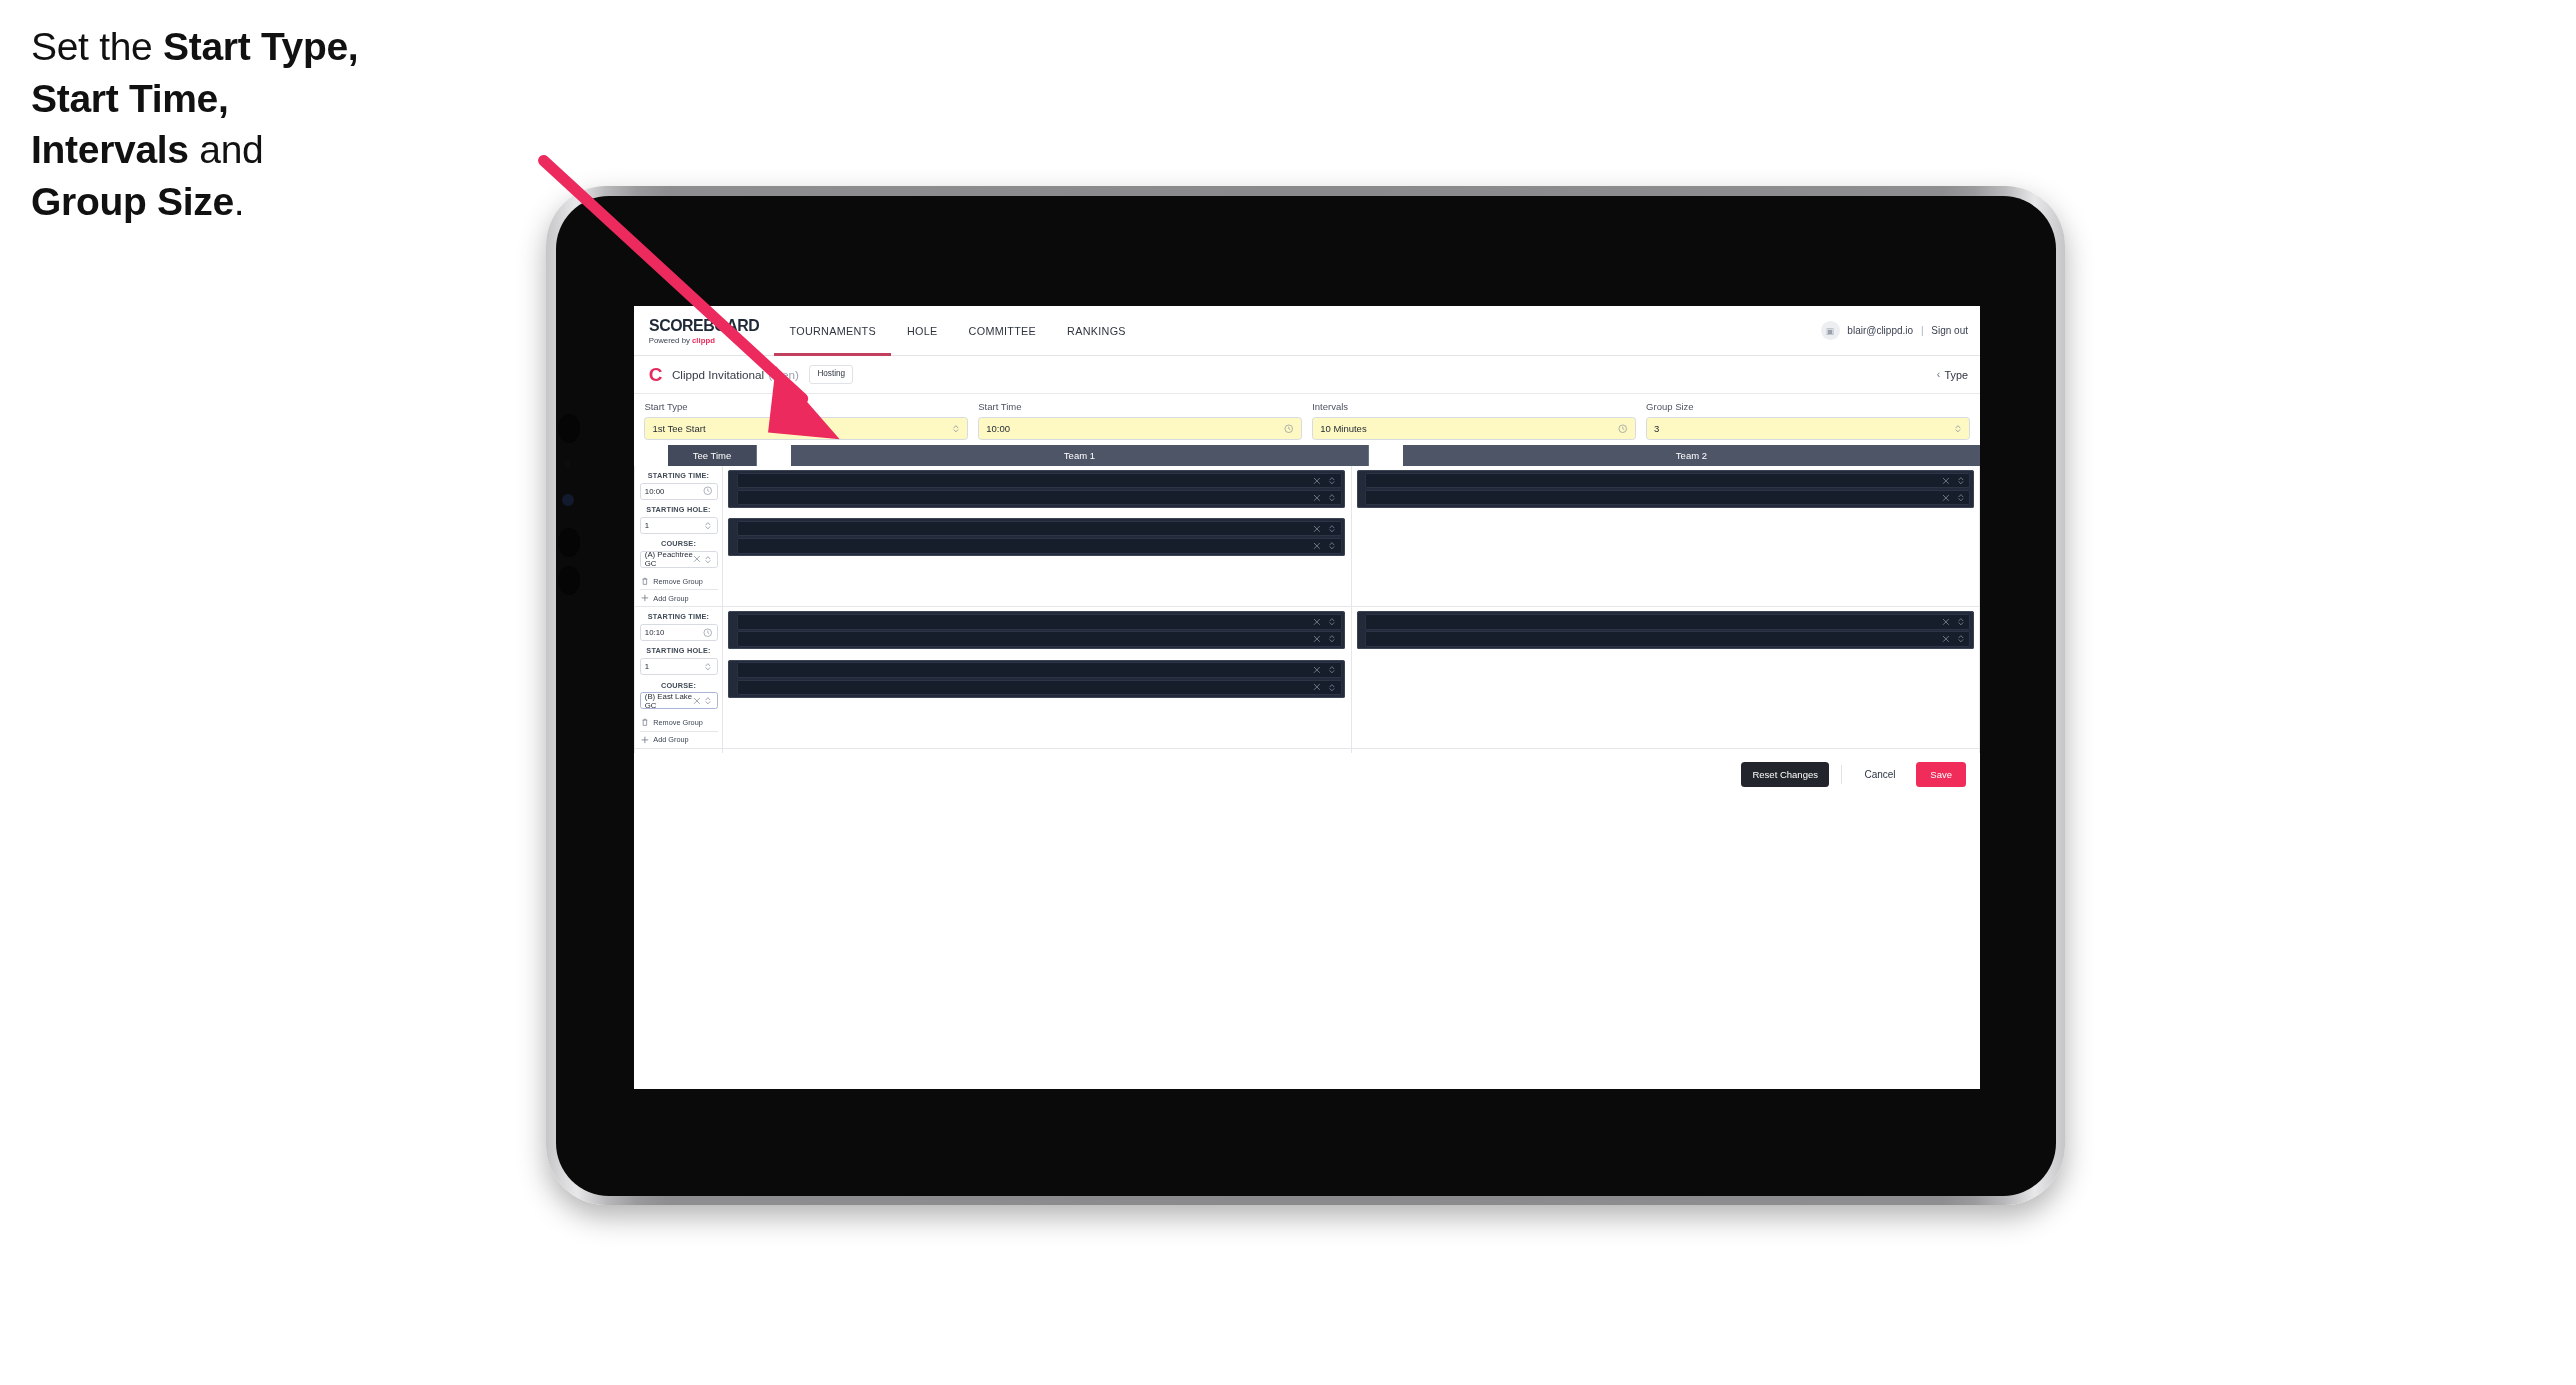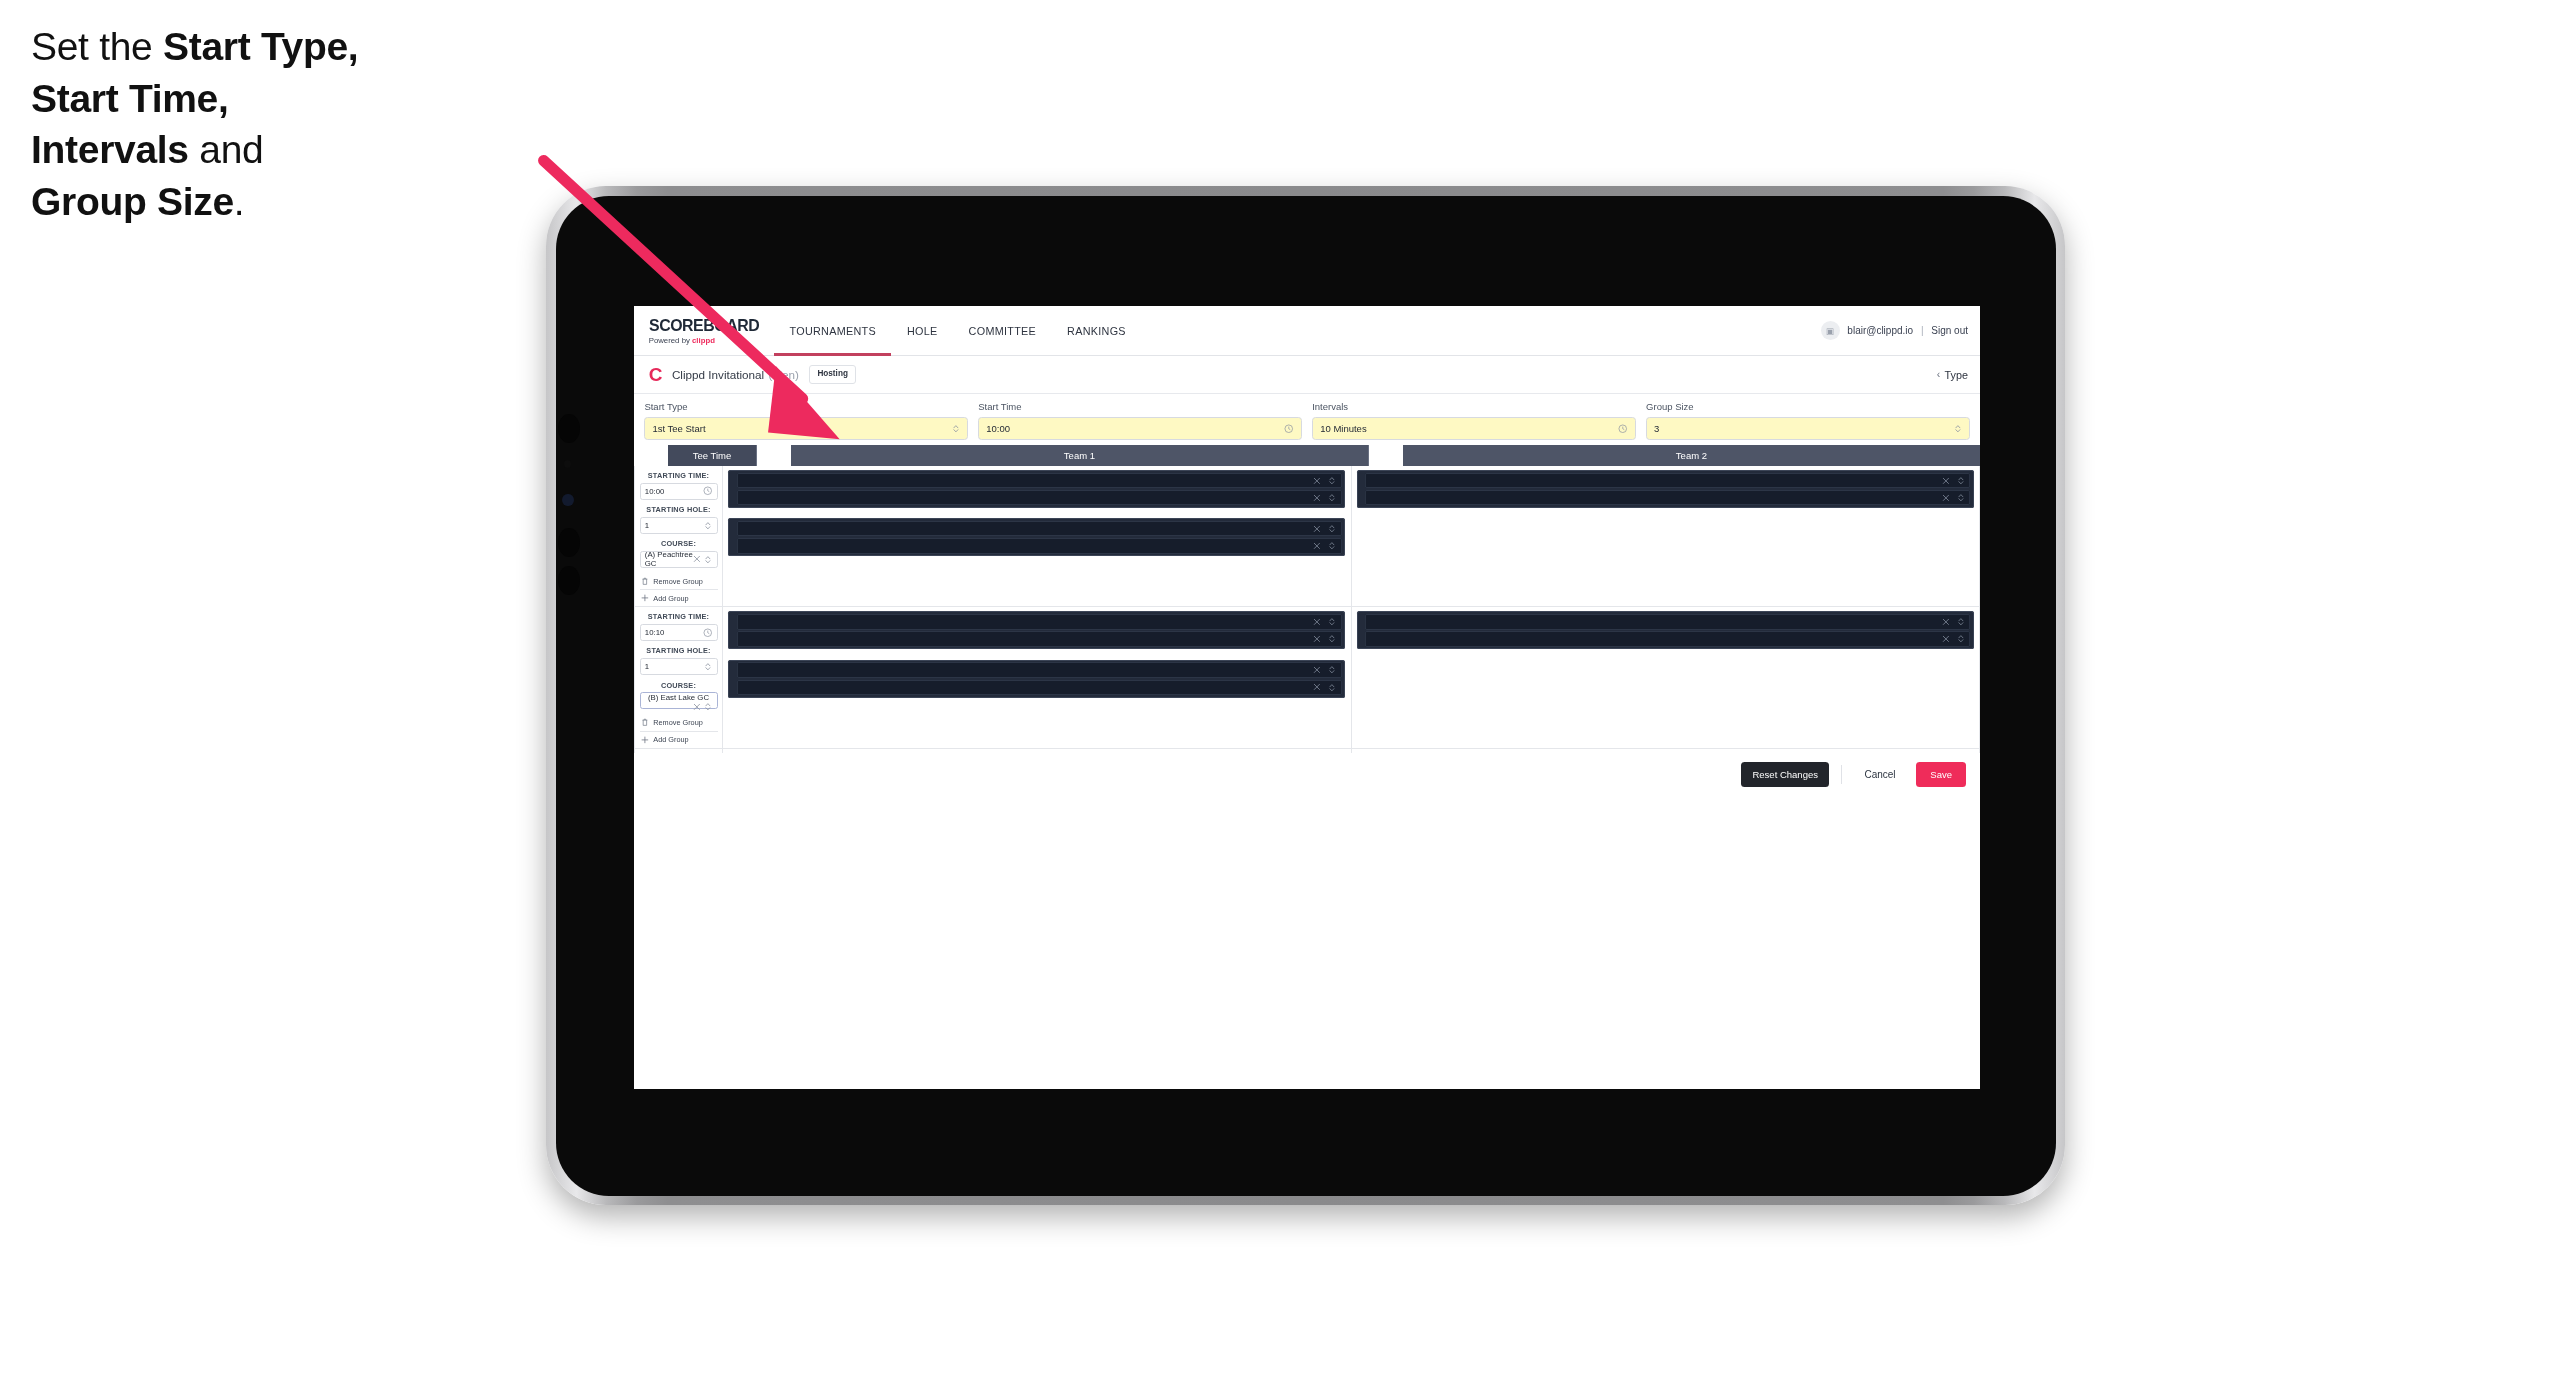--- a/index.html
+++ b/index.html
@@ -99,21 +99,21 @@
     padding: 0 12px 0 14.7px;
   }
   .c-mark {
     font-size: 19px; font-weight: 800; color: #e6295a;
     line-height: 1; margin-right: 9.5px; font-family: "Liberation Sans", sans-serif;
   }
   .tourn-name { font-size: 11.7px; color: #343b47; }
   .tourn-gender { font-size: 11.7px; color: #9aa1ad; margin-left: 4.3px; }
   .hosting-badge {
     margin-left: 10.4px; border: 0.9px solid #dfe2e7; border-radius: 3px;
-    background: #fff; padding: 4.3px 7px; font-size: 8.2px; font-weight: 700;
+    background: #fff; padding: 4.3px 7px; font-size: 8.2px; font-weight: 400;
     color: #2e3440; line-height: 1;
   }
   .back-link {
     margin-left: auto; display: flex; align-items: center; gap: 4.3px;
     font-size: 10.8px; color: #2e3440; cursor: pointer;
   }
   .back-chev { font-size: 10.4px; color: #6b7280; }
 
   
   .controls {
@@ -156,21 +156,21 @@
   }
   .mini-label {
     font-size: 7.3px; font-weight: 700; letter-spacing: 0.2px;
     color: #414a57; margin-bottom: 2.6px; text-align: center;
   }
   .mini-field {
     width: 78px; height: 17.3px; border: 0.9px solid #d7dae0; border-radius: 2.6px;
     background: #fff; display: flex; align-items: center; padding: 0 4.3px;
     margin-bottom: 5.2px;
   }
-  .mini-field.focus { border-color: #aab4d6; flex-direction: column; }
+  .mini-field.focus { border-color: #aab4d6; }
   .mini-val { font-size: 7.8px; color: #262c36; }
   .mini-icons { margin-left: auto; display: flex; align-items: center; gap: 3.5px; color: #8d94a0; }
   .grp-action {
     width: 78px; display: flex; align-items: center; gap: 4.3px;
     font-size: 7.3px; color: #3d4553; padding: 3.5px 1.7px; cursor: pointer;
   }
   .grp-action.bordered { border-top: 0.9px solid #e4e6ea; }
 
   .col-team {
     flex: 1; padding: 4.3px 5.2px; display: flex; flex-direction: column;

